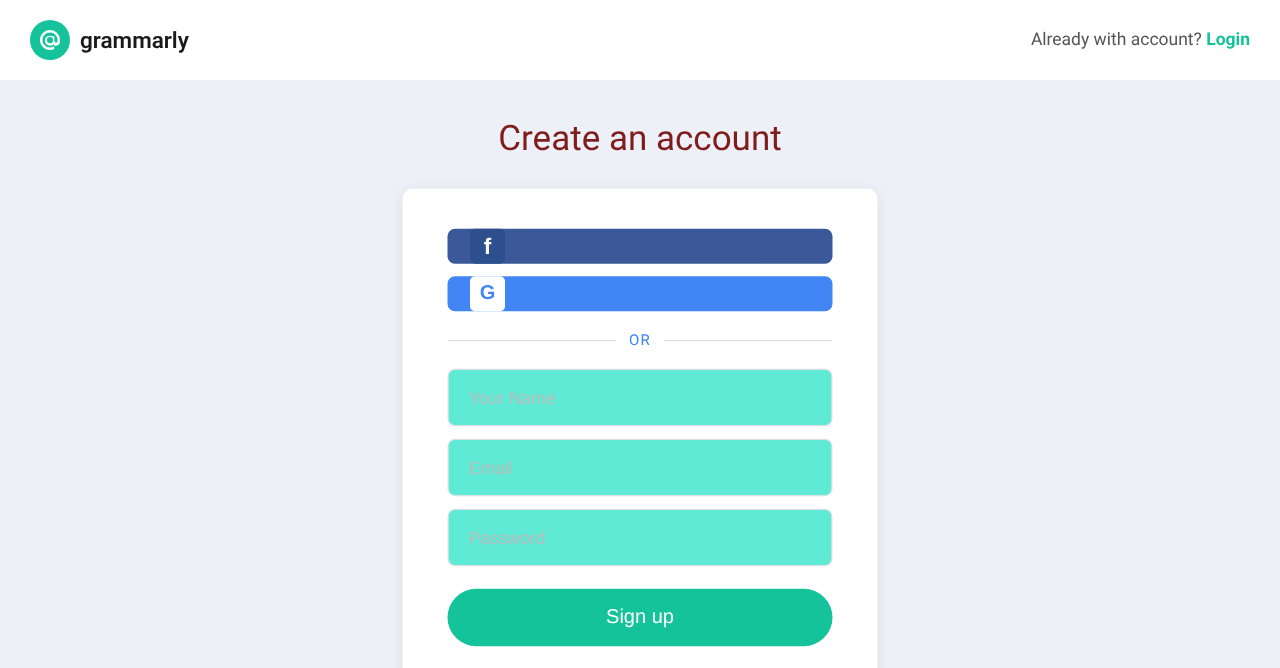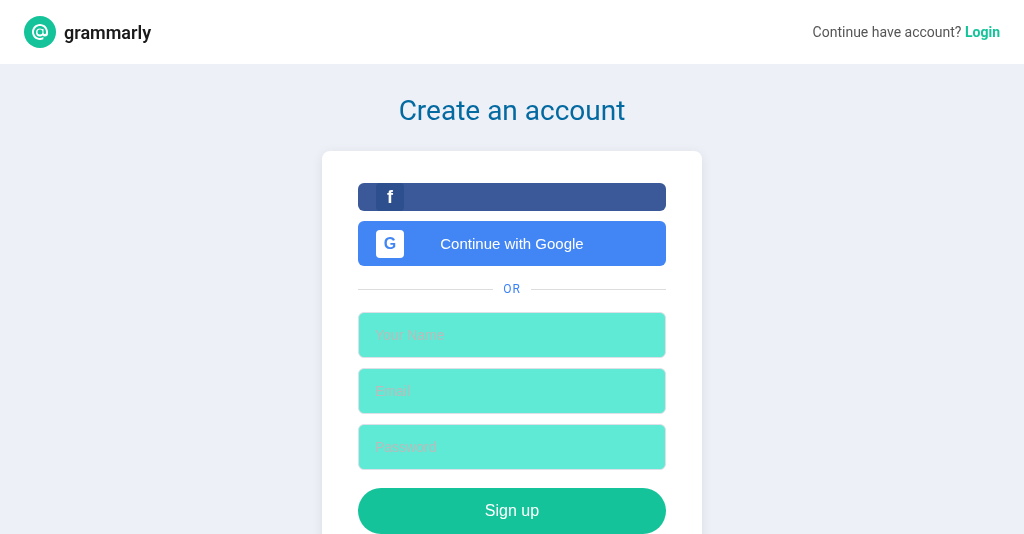--- a/index.html
+++ b/index.html
@@ -52,21 +52,21 @@
     .main {
       display: flex;
       flex-direction: column;
       align-items: center;
       padding: 30px 16px 30px;
     }
 
     .page-title {
       font-size: 28px;
       font-weight: 400;
-      color: #0369a1;
+      color: #7f1d1d;
       margin-bottom: 24px;
     }
 
     
     .card {
       background: #fff;
       border-radius: 8px;
       padding: 32px 36px 28px;
       width: 380px;
       box-shadow: 0 2px 12px rgba(0,0,0,0.08);
@@ -205,21 +205,21 @@
 
 <div class="header">
   <div class="logo-area">
     <svg class="logo-icon" viewBox="0 0 32 32" fill="none" xmlns="http://www.w3.org/2000/svg">
       <circle cx="16" cy="16" r="16" fill="#15c39a"></circle>
       <path d="M16 8C11.58 8 8 11.58 8 16s3.58 8 8 8c1.2 0 2.34-.27 3.36-.74v-2.3A5.97 5.97 0 0116 22c-3.31 0-6-2.69-6-6s2.69-6 6-6 6 2.69 6 6v.75c0 .69-.56 1.25-1.25 1.25S19.5 17.44 19.5 16.75V13h-1.62a4 4 0 00-1.88-.5A4 4 0 0012 16.5a4 4 0 004 4c.99 0 1.89-.37 2.58-.97.51.6 1.26.97 2.17.97A3.25 3.25 0 0024 17.25V16c0-4.42-3.58-8-8-8zm0 10.5a2.5 2.5 0 010-5 2.5 2.5 0 010 5z" fill="#fff"></path>
     </svg>
     <span class="logo-text">grammarly</span>
   </div>
   <div class="header-right">
-    <span>Continue have account?</span>
+    <span>Already with account?</span>
     <a href="#">Login</a>
   </div>
 </div>
 
 <div class="main">
   <h1 class="page-title">Create an account</h1>
 
   <div class="card">
 
     
@@ -227,21 +227,20 @@
       <span class="social-icon">
         <span class="fb-icon">f</span>
       </span>
     </button>
 
     
     <button class="btn-google">
       <span class="social-icon">
         <span class="g-icon">G</span>
       </span>
-      <span class="btn-label">Continue with Google</span>
     </button>
 
     
     <div class="divider">
       <div class="divider-line"></div>
       <span class="divider-text">OR</span>
       <div class="divider-line"></div>
     </div>
 
     

